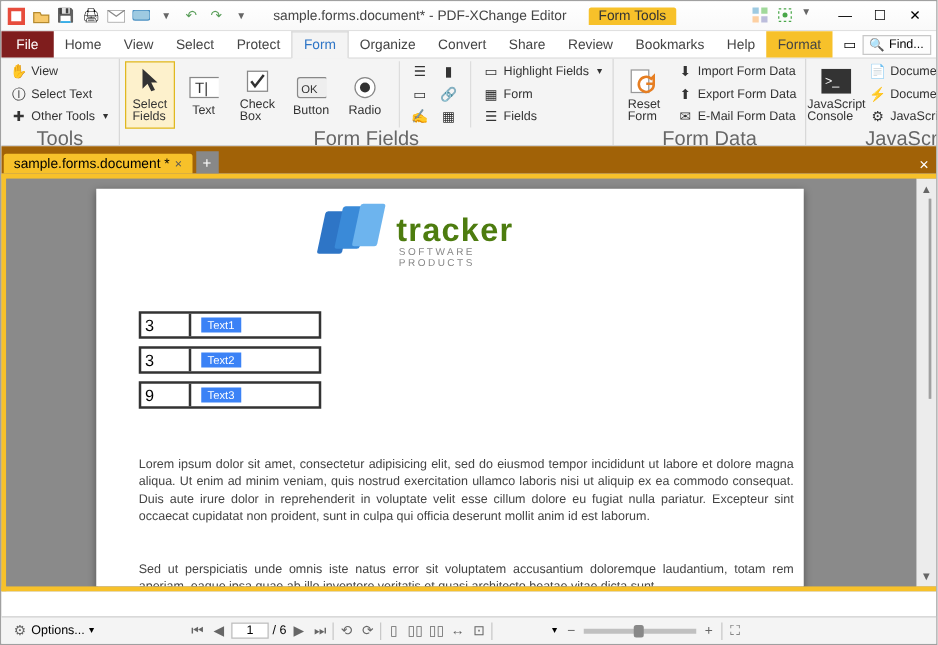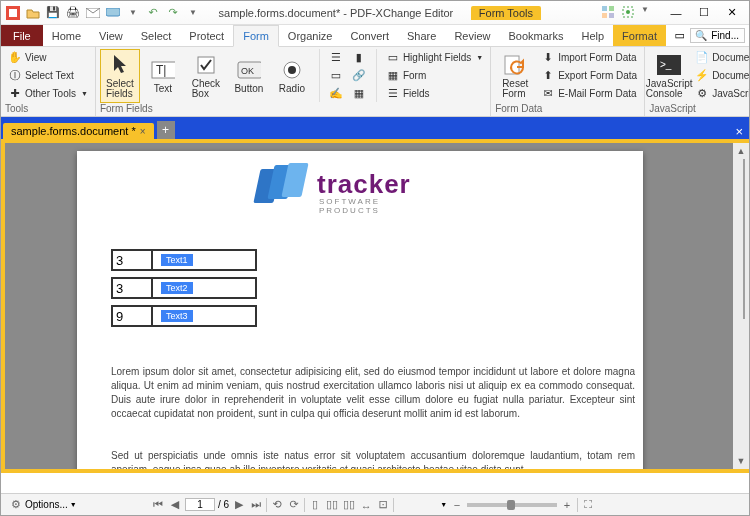--- a/index.html
+++ b/index.html
@@ -23,51 +23,51 @@
 .tabrow .tab.active { background:#f4f4f4; border:1px solid #d8d8d8; border-bottom:1px solid #f4f4f4; margin-bottom:-1px; color:#2e75c6;}
 .tabrow .spacer { flex: 1; }
 .tabrow .right { display:flex; align-items:center; gap:2px; padding-right:4px;}
 .tabrow .right .btn { display:flex; align-items:center; gap:3px; padding:1px 5px; border:1px solid #c8c8c8; background:#fdfdfd; cursor:pointer; font-size:10px;}
 .tabrow .right .ico{width:16px; height:16px; cursor:pointer; display:flex; align-items:center; justify-content:center;}
 
 
 .ribbon { height: 70px; background:#f4f4f4; border-bottom:1px solid #d0d0d0; display:flex; font-size:10px; color:#333; }
 .group { border-right:1px solid #d8d8d8; padding:2px 4px 1px 4px; display:flex; flex-direction:column; }
 .group .body { flex:1; display:flex; align-items:flex-start; gap:3px;}
-.group .label { font-size:10px; color:#666; height:12px;}
+.group .label { text-align:center; font-size:16px; color:#666; height:12px;}
 .bigbtn { width:40px; height:54px; display:flex; flex-direction:column; align-items:center; justify-content:center; gap:2px; cursor:pointer; border:1px solid transparent; padding:2px;}
 .bigbtn.sel { background:#fdf1cc; border:1px solid #e0b820;}
 .bigbtn .ic { width:24px; height:24px; display:flex; align-items:center; justify-content:center; font-size:18px;}
 .bigbtn .lbl { font-size:10px; text-align:left; line-height:10px;}
 .smallrow { display:flex; flex-direction:column; gap:1px; }
 .smallbtn { display:flex; align-items:center; gap:3px; padding:1px 3px; cursor:pointer; white-space:nowrap; height:17px;}
 .smallbtn .ic { width:14px; height:14px; display:flex; align-items:center; justify-content:center; font-size:11px;}
 
 
-.doctabs { height:22px; background:#1d4ed8; display:flex; align-items:flex-end; padding-left:2px;}
+.doctabs { height:22px; background:#a16207; display:flex; align-items:flex-end; padding-left:2px;}
 .doctab { background:#f7c12a; padding:2px 8px; font-size:11px; display:flex; align-items:center; gap:4px; border-radius:2px 2px 0 0; cursor:pointer;}
 .doctab .close{font-size:10px; color:#555;}
 .doctabs .add { width:18px; height:18px; background:#888; color:#fff; display:flex; align-items:center; justify-content:center; margin-left:3px; cursor:pointer; font-size:12px;}
 .doctabs .closeall{margin-left:auto; color:#fff; padding:0 6px; cursor:pointer; font-size:13px;}
 
 
 .docarea { position:relative; height:334px; background:#8a8a8a; display:flex; border-top:4px solid #f7c12a; border-bottom:4px solid #f7c12a; border-left:4px solid #f7c12a;}
 .docarea .scroll{ width:16px; background:#ececec; display:flex; flex-direction:column; align-items:center;}
 .docarea .scroll .arrow{height:16px; display:flex; align-items:center; justify-content:center; font-size:9px; color:#666; cursor:pointer;}
 .docarea .scroll .track{flex:1; background:#e4e4e4; position:relative;}
 .docarea .scroll .thumb{position:absolute; left:2px; right:2px; background:#c0c0c0; border:1px solid #a0a0a0;}
 .viewport { flex:1; background:#8a8a8a; position:relative; overflow:hidden;}
 .page { position:absolute; left:72px; top:8px; width:566px; height:470px; background:#fff; box-shadow:0 2px 6px rgba(0,0,0,.4);}
 .page .logo { position:absolute; left:180px; top:12px; display:flex; align-items:center; gap:10px;}
 .page .logo .mark { width:50px; height:42px; position:relative;}
 .page .logo .mark div{position:absolute; width:20px; height:34px; border-radius:2px; transform:skewX(-12deg);}
 .page .logo .m1{left:0; top:6px; background:#2e75c6;}
 .page .logo .m2{left:14px; top:2px; background:#3a8ad8;}
 .page .logo .m3{left:28px; top:0; background:#6db4ee;}
-.page .logo .txt{font-size:26px; color:#701a75; font-weight:600; letter-spacing:1px;}
+.page .logo .txt{font-size:26px; color:#4d7c0f; font-weight:600; letter-spacing:1px;}
 .page .logo .sub{font-size:8px; color:#888; letter-spacing:2px; position:absolute; left:62px; top:34px;}
 .field { position:absolute; left:34px; width:146px; height:22px; border:2px solid #333; display:flex; align-items:center;}
 .field .val { width:40px; padding-left:3px; font-size:13px; border-right:2px solid #333; height:100%; display:flex; align-items:center;}
 .field .tag { margin-left:8px; background:#3b82f6; color:#fff; font-size:9px; padding:1px 5px;}
 .para { position:absolute; left:34px; right:8px; font-size:10px; color:#444; line-height:14px; text-align:justify;}
 
 
 .status { position:absolute; bottom:0; left:0; right:0; height:22px; background:#f4f4f4; border-top:1px solid #d0d0d0; display:flex; align-items:center; font-size:10px; gap:3px; padding:0 4px;}
 .status .btn { display:flex; align-items:center; gap:2px; padding:1px 4px; cursor:pointer;}
 .status .sep{width:1px; height:14px; background:#c8c8c8;}

